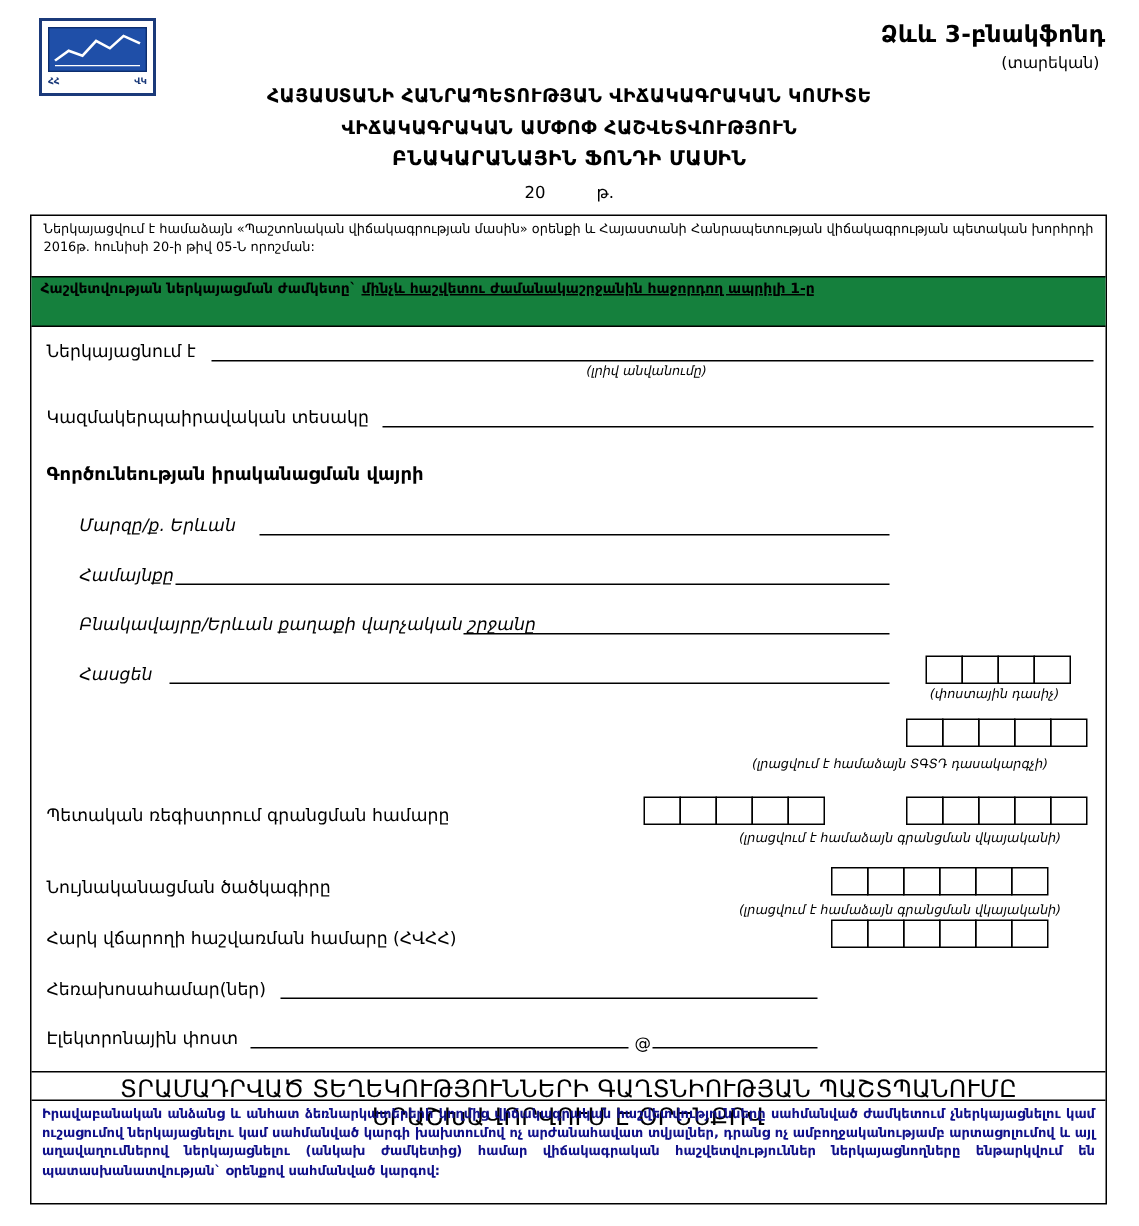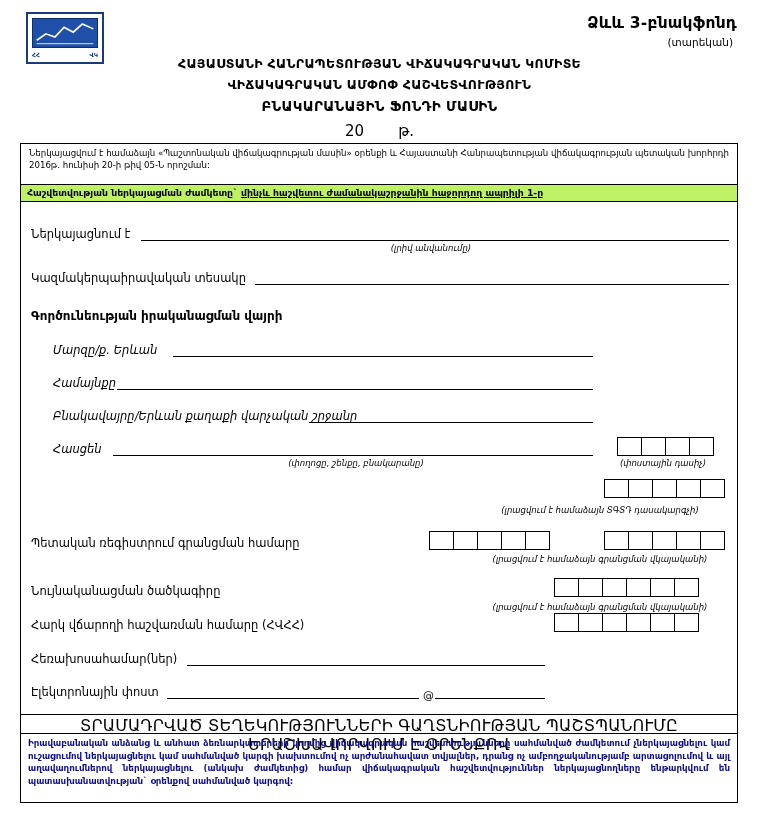--- a/index.html
+++ b/index.html
@@ -35,38 +35,38 @@
   .form-code-sub{
     position:absolute;right:26px;top:36px;text-align:center;
     font-size:10.5px;
   }
 
   .title1{position:absolute;left:0;right:0;top:56px;text-align:center;font-size:12.5px;font-weight:bold;letter-spacing:0.3px;}
   .title2{position:absolute;left:0;right:0;top:77px;text-align:center;font-size:12.5px;font-weight:bold;letter-spacing:0.3px;}
   .title3{position:absolute;left:0;right:0;top:98px;text-align:center;font-size:13.5px;font-weight:bold;letter-spacing:0.3px;}
 
   .year-row{
-    position:absolute;left:0;right:0;top:122px;text-align:center;font-size:15px;
+    position:absolute;left:0;right:0;top:122px;text-align:center;font-size:11px;
   }
   .year-row .yr{margin-right:34px;}
 
   
   .box{
     position:absolute;left:20px;top:143px;width:718px;height:660px;
     border:1px solid #000;box-sizing:border-box;
   }
 
   .intro{
     position:absolute;left:8px;top:4px;width:700px;
     font-size:8.6px;line-height:1.35;text-align:justify;
   }
 
   .band{
-    position:absolute;left:0;top:40px;width:100%;height:18px;
-    background:#bef264;border-top:1px solid #000;border-bottom:1px solid #000;
+    position:absolute;left:0;top:40px;width:100%;height:34px;
+    background:#15803d;border-top:1px solid #000;border-bottom:1px solid #000;
     box-sizing:border-box;
   }
   .band-text{
     position:absolute;left:6px;top:2px;font-size:9.3px;font-weight:bold;
   }
   .band-text u{text-decoration:underline;}
 
   .row-label{position:absolute;font-size:11.5px;text-align:center;}
   .row-label.ital{font-style:italic;}
   .row-label.bold{font-weight:bold;font-size:12px;}
@@ -152,21 +152,20 @@
     <div class="line" style="left:152px;top:212px;width:420px;"></div>
 
     <div class="row-label ital" style="left:32px;top:232px;">Համայնքը</div>
     <div class="line" style="left:96px;top:245px;width:476px;"></div>
 
     <div class="row-label ital" style="left:32px;top:265px;">Բնակավայրը/Երևան քաղաքի վարչական շրջանը</div>
     <div class="line" style="left:288px;top:278px;width:284px;"></div>
 
     <div class="row-label ital" style="left:32px;top:298px;">Հասցեն</div>
     <div class="line" style="left:92px;top:311px;width:480px;"></div>
-    <div class="hint" style="left:190px;top:314px;width:290px;">(փողոցը, շենքը, բնակարանը)</div>
 
     <div class="cells" style="left:596px;top:293px;">
       <div></div>
       <div></div>
       <div></div>
       <div></div>
     </div>
     <div class="hint" style="left:576px;top:314px;width:132px;">(փոստային դասիչ)</div>
 
     <div class="cells" style="left:583px;top:335px;">

